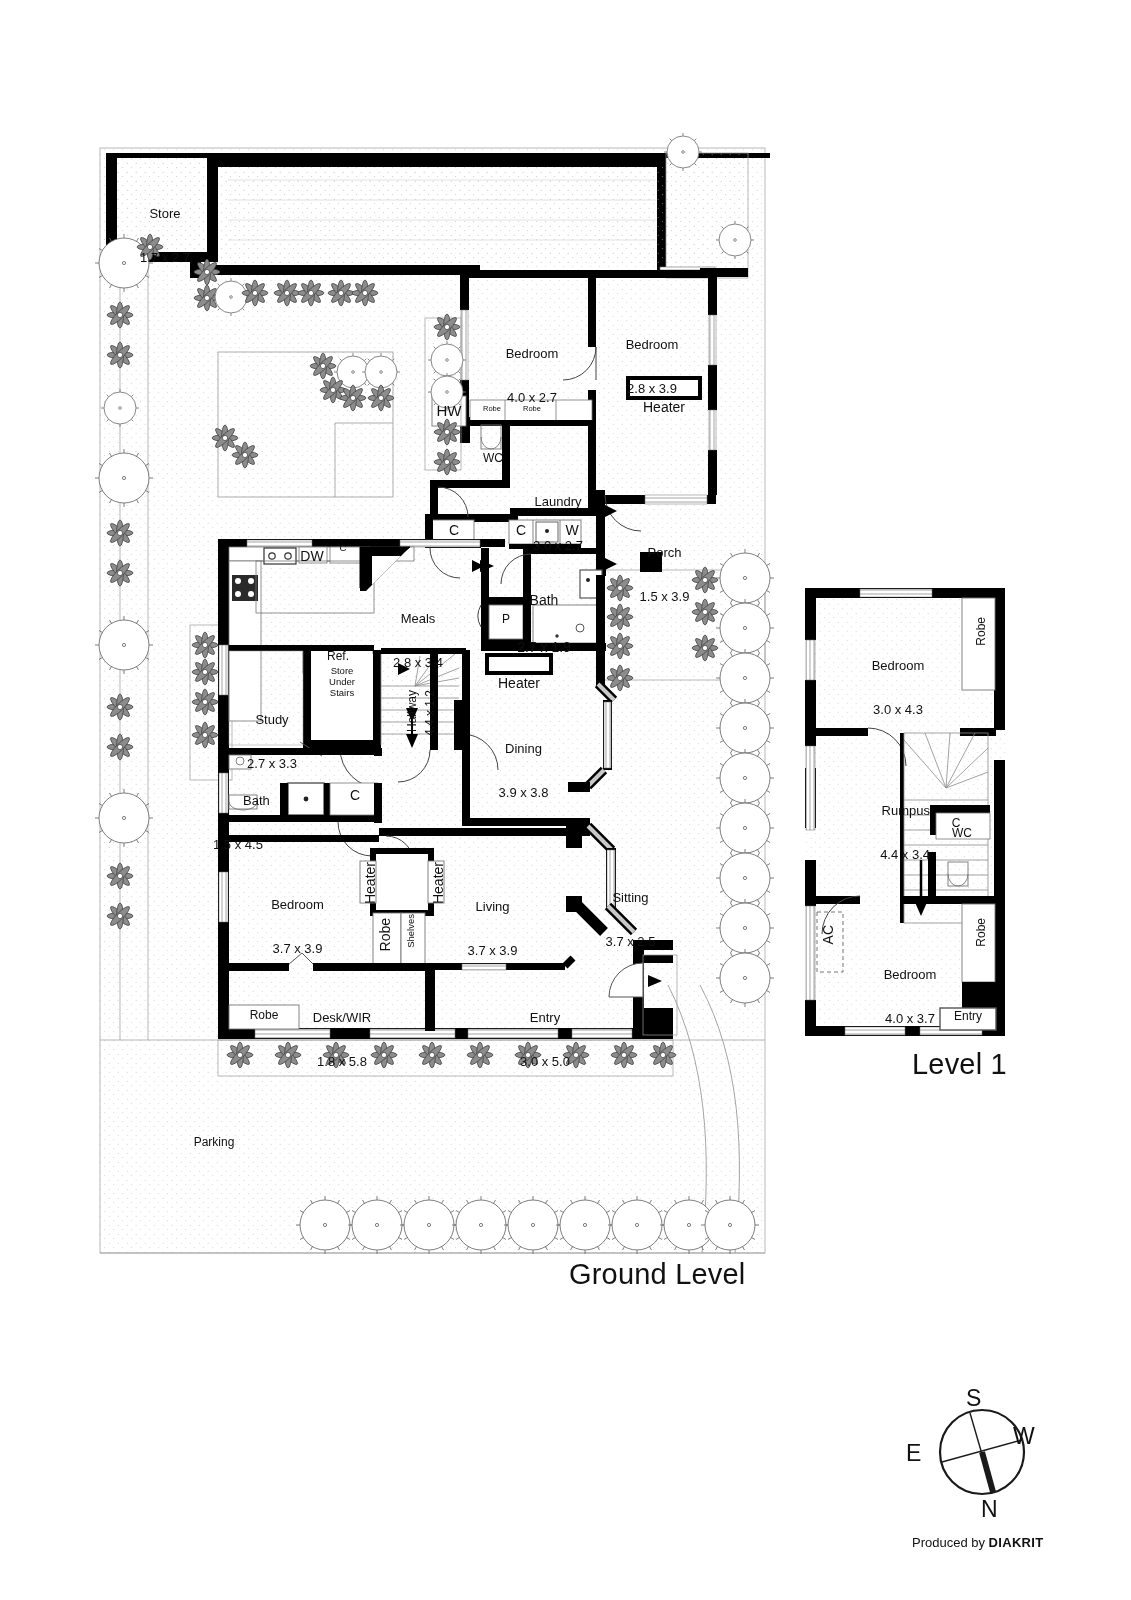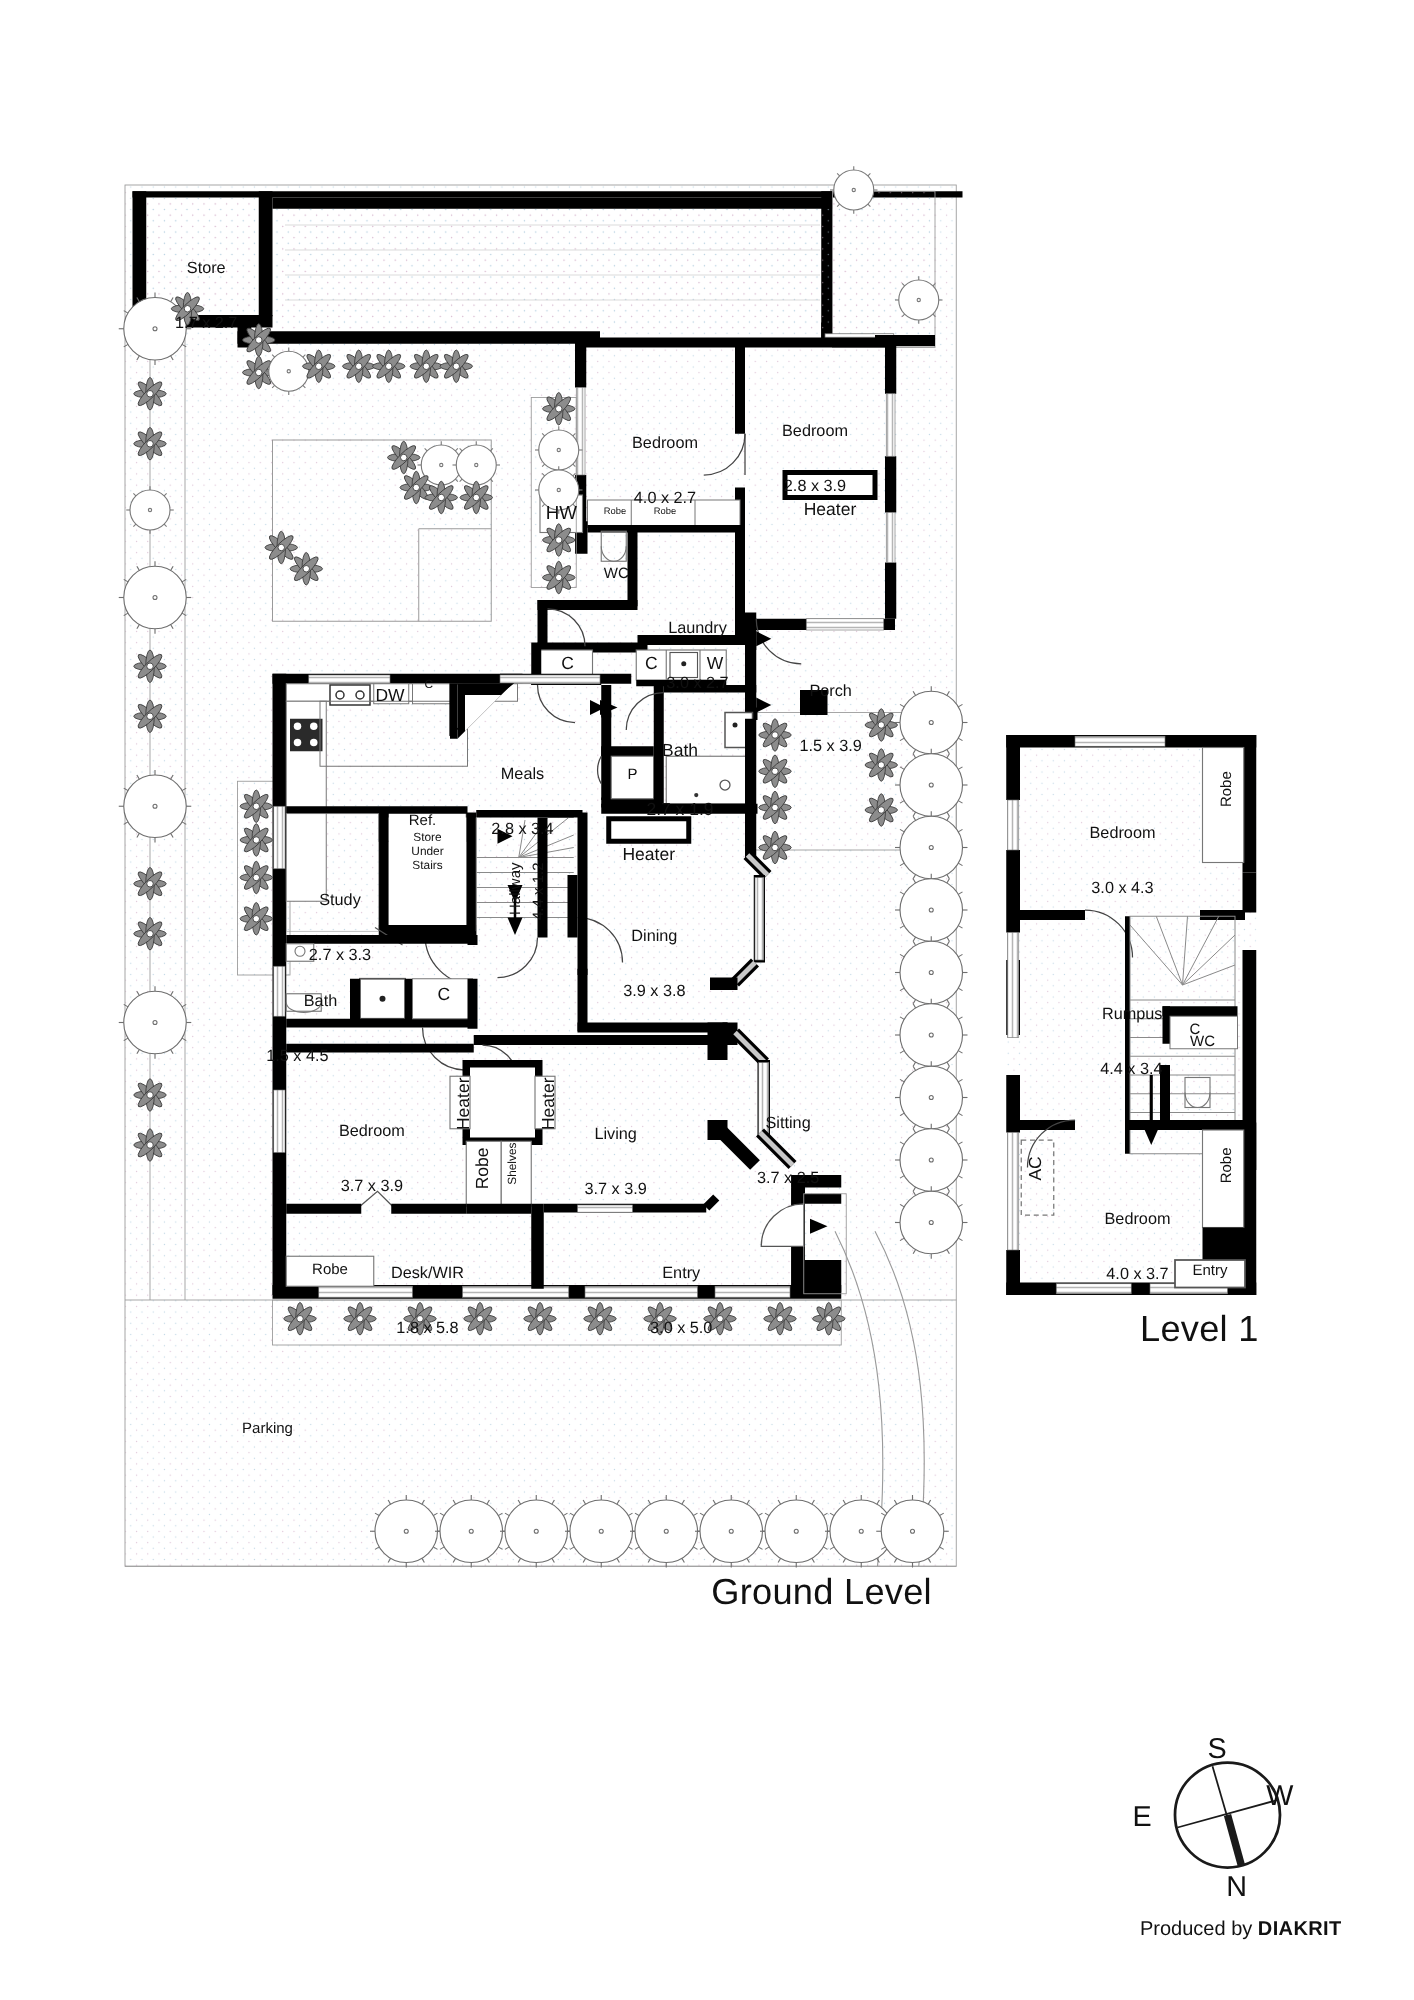--- a/index.html
+++ b/index.html
@@ -15,21 +15,21 @@
   .lbl .d{display:block;}
   .r14{font-size:14.5px;}
   .r13{font-size:13px;}
   .r12{font-size:12px;}
   .r11{font-size:14px;}
   .r10{font-size:9.5px;}
   .r8{font-size:7.5px;}
   .vert{writing-mode:vertical-rl;transform:rotate(180deg);}
   .title{position:absolute;font-size:29px;letter-spacing:0.2px;}
   .compass-l{position:absolute;font-size:23px;}
-  .produced{position:absolute;font-size:16px;}
+  .produced{position:absolute;font-size:13px;}
   .produced b{font-weight:bold;letter-spacing:0.3px;}
 </style>
 </head>
 <body>
 
 <div id="stage">
 
 <svg width="1131" height="1600" viewBox="0 0 1131 1600">
   <defs>
     <pattern id="dots" width="9" height="9" patternUnits="userSpaceOnUse">

